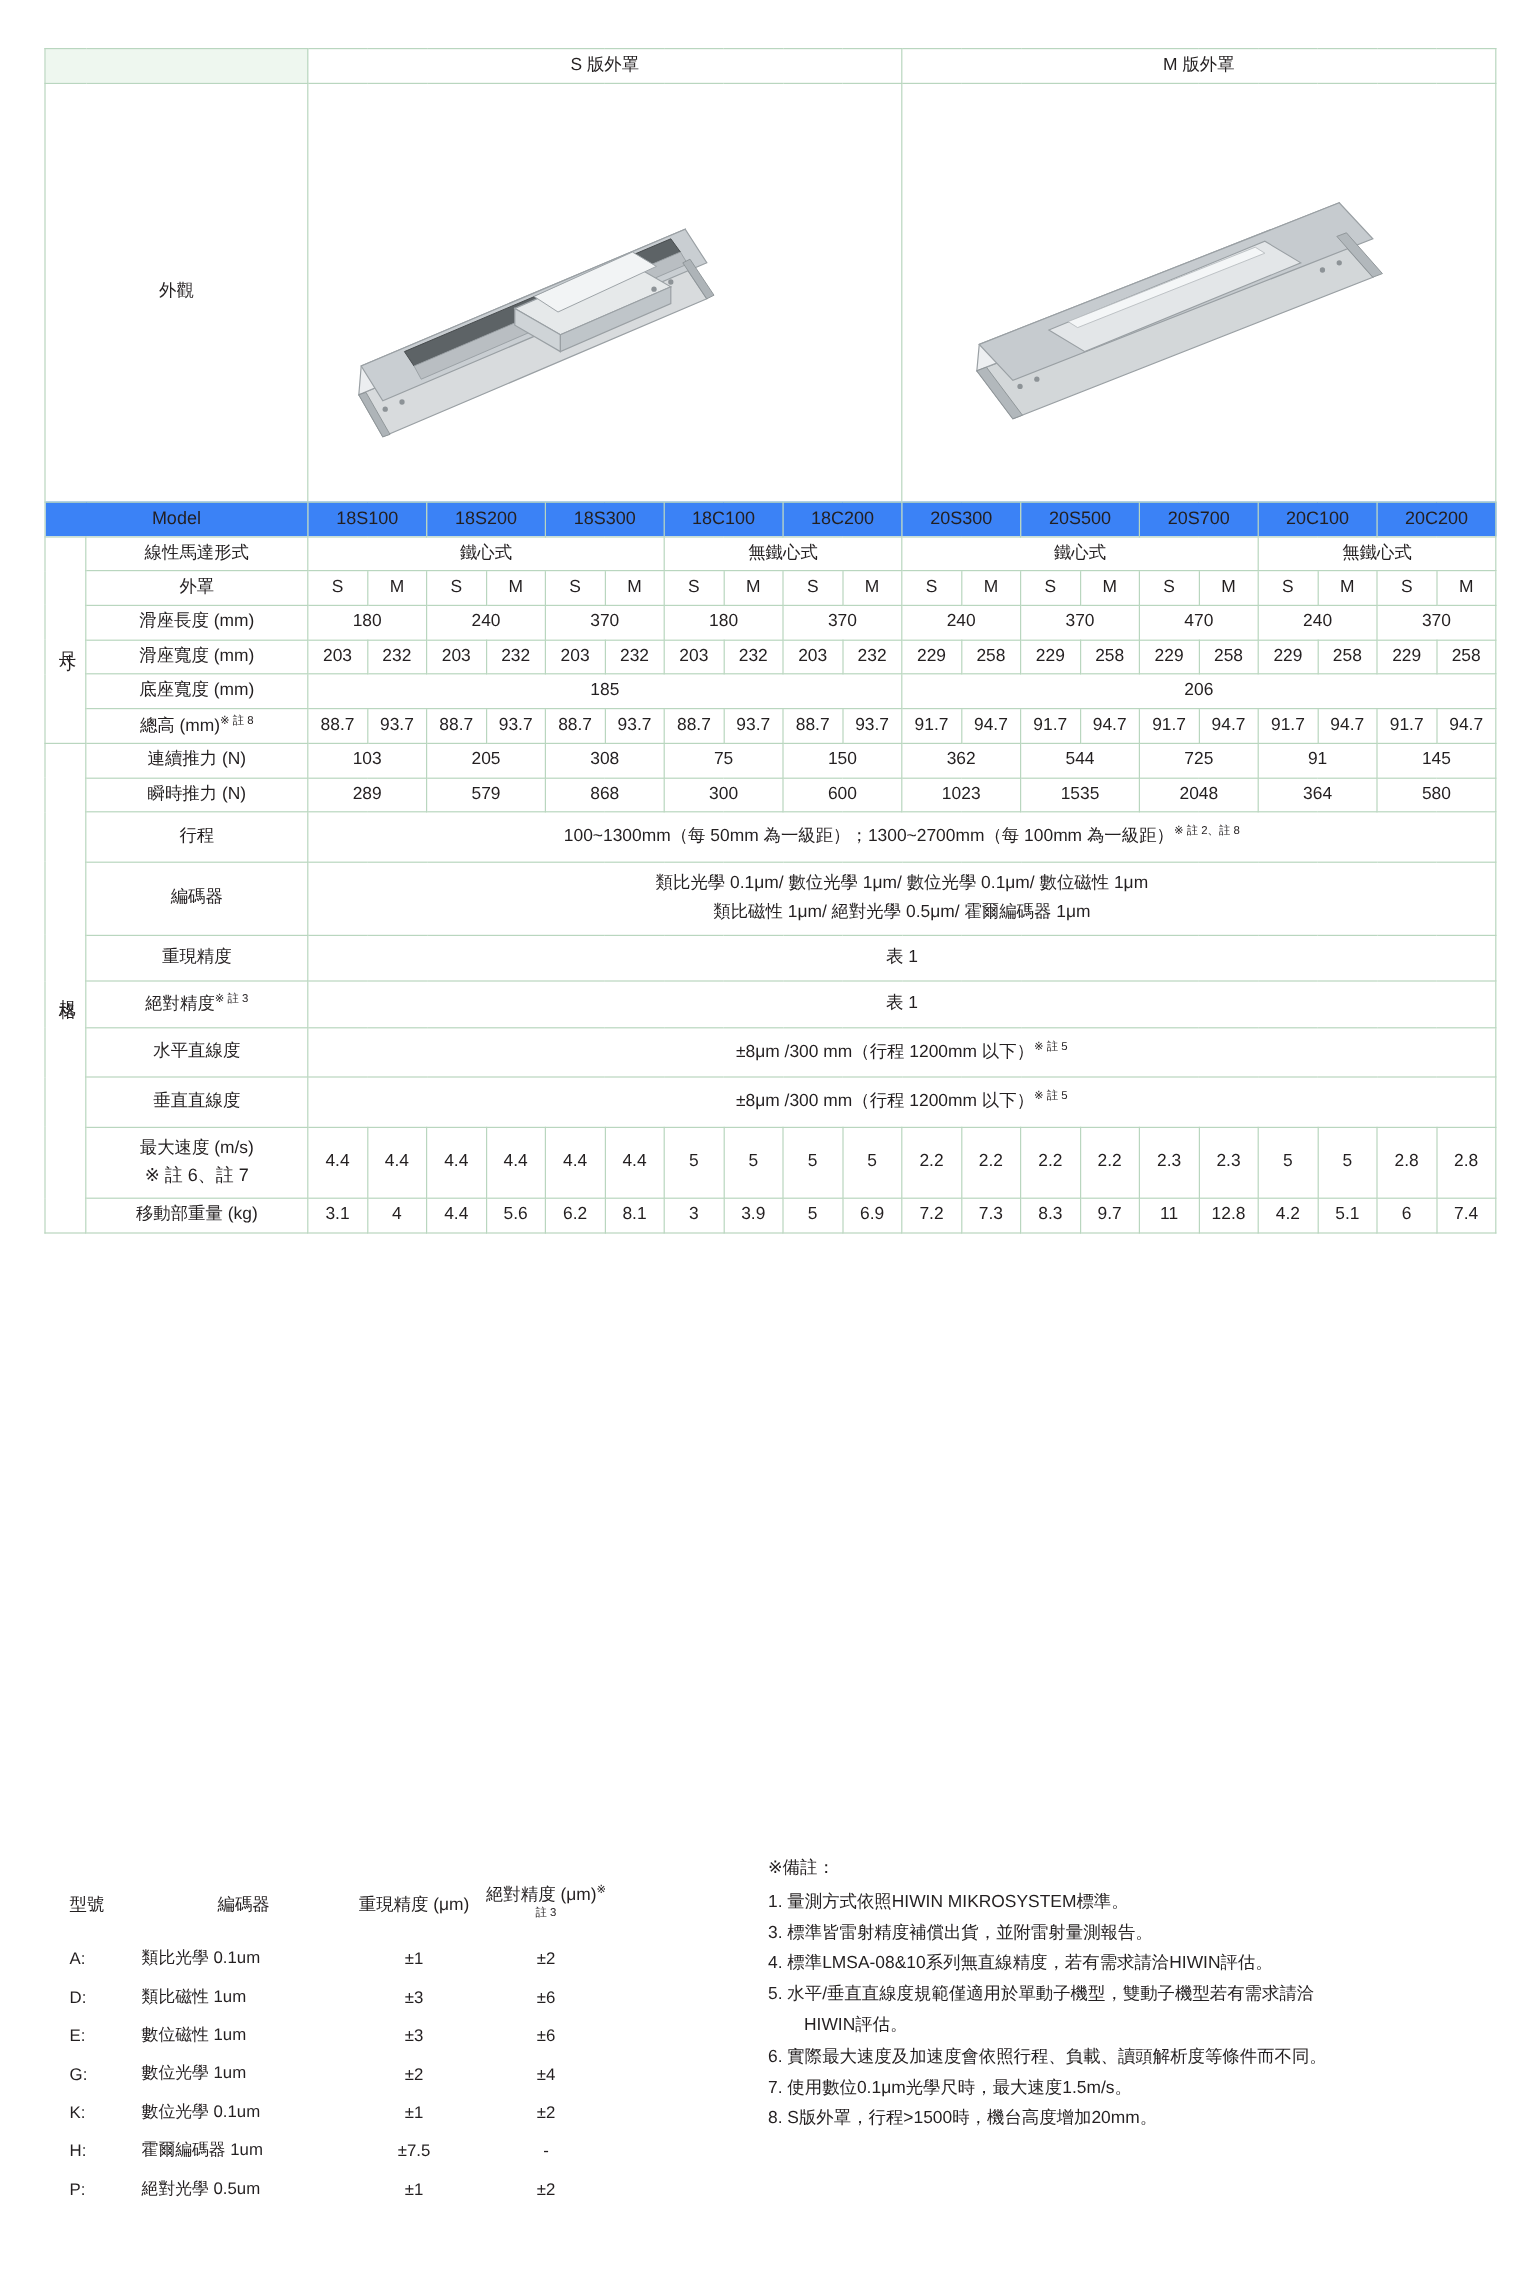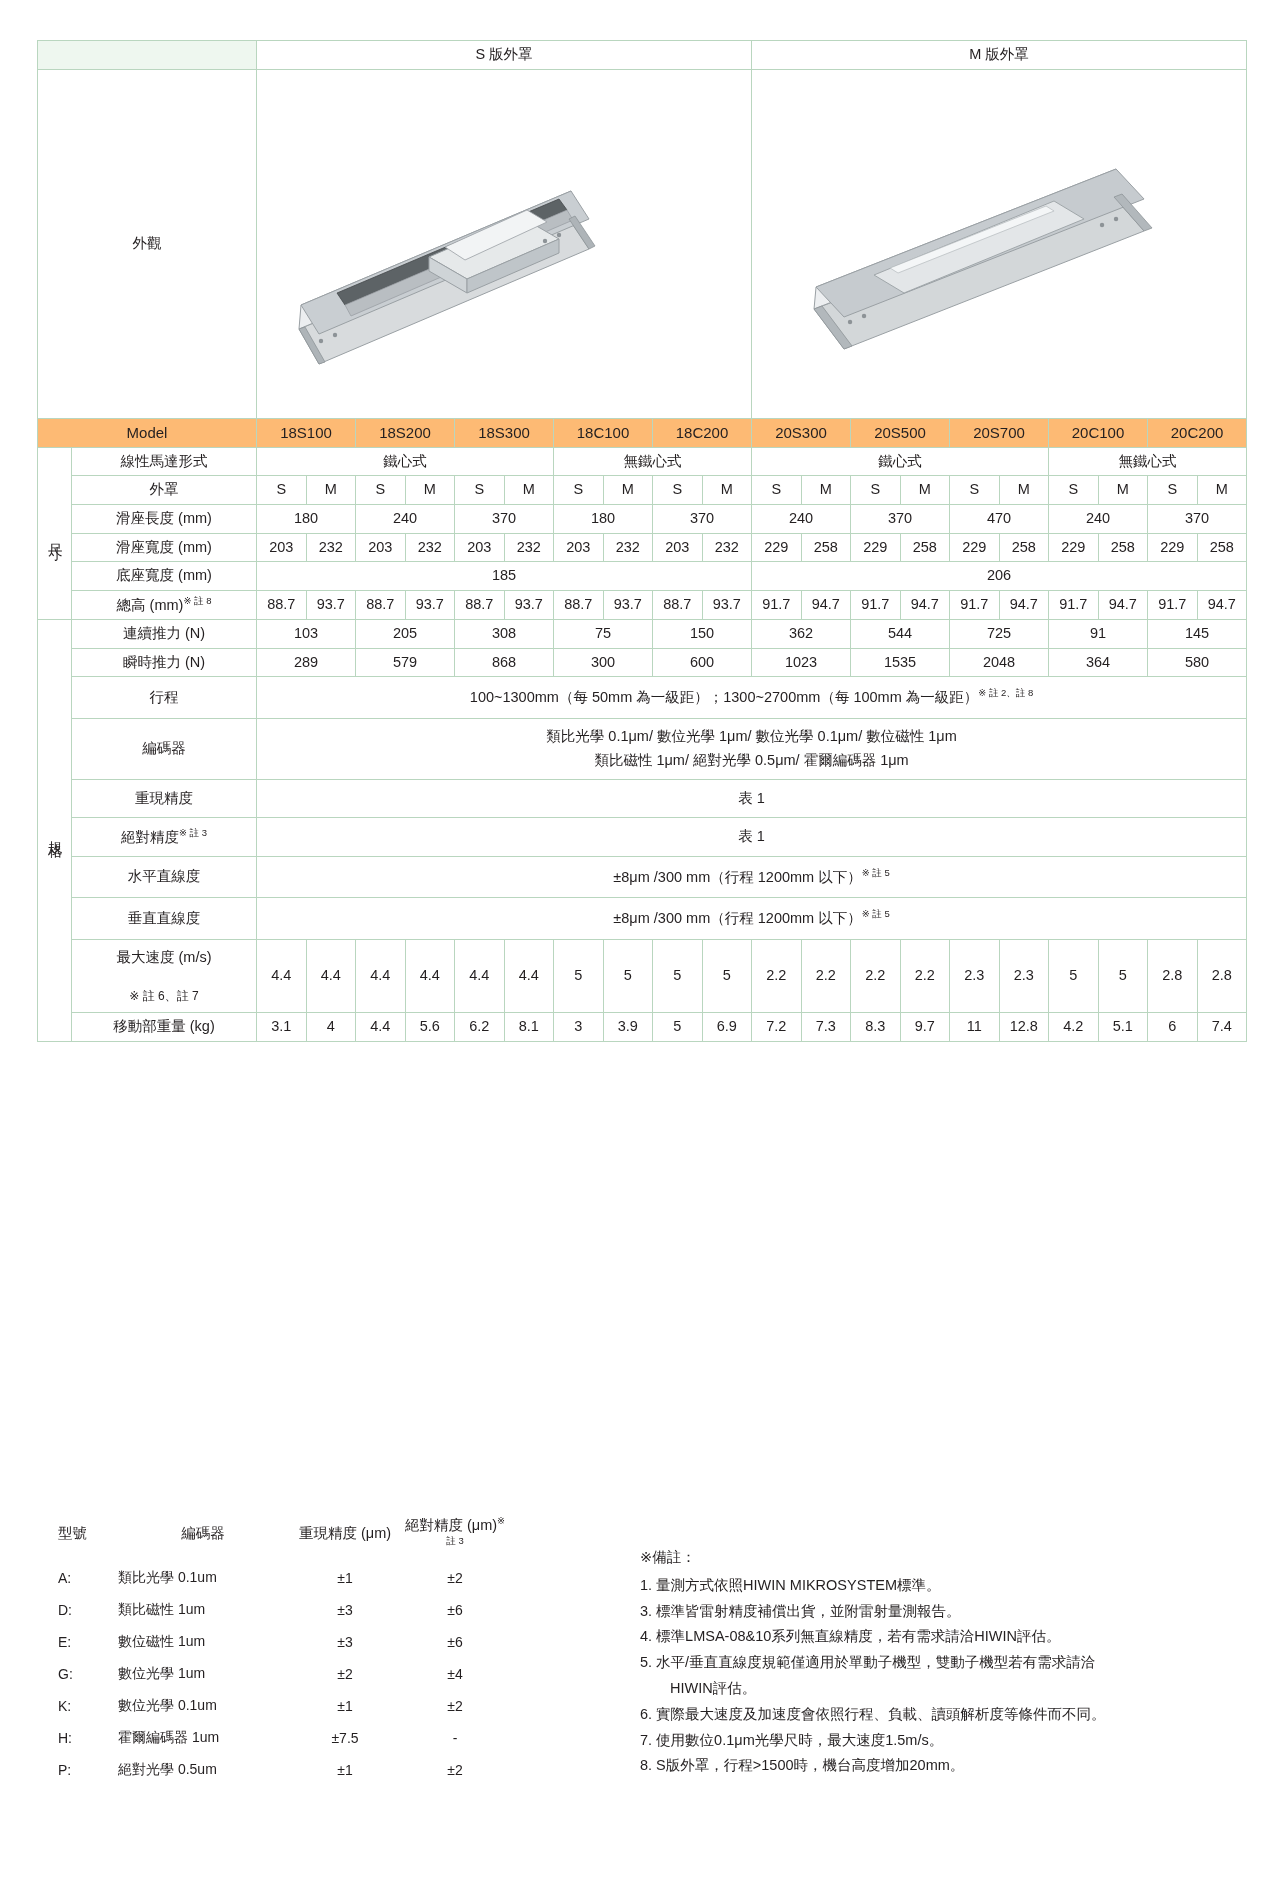--- a/index.html
+++ b/index.html
@@ -25,30 +25,30 @@
     background:#ffffff;
   }
   .hdr{background:#e7f3e9;font-size:16px;}
   .lbl{background:#eef7ef;font-size:16px;}
   .rowlab{background:#eef7ef;font-size:16px;width:34px;letter-spacing:2px;}
   .vert{
     writing-mode:vertical-rl;text-orientation:upright;
     display:inline-block;letter-spacing:3px;
   }
   .imgcell{height:340px;background:#ffffff;padding:0;}
-  .modelrow td{background:#fdba74;font-size:15px;}
+  .modelrow td{background:#3b82f6;font-size:15px;}
   .small-note{font-size:9.5px;vertical-align:super;}
 
   
   .draw{position:relative;width:100%;height:330px;}
   .cap{font-size:17px;}
 
   
   .enc{
-    position:absolute;left:40px;top:1508px;width:470px;table-layout:fixed;
+    position:absolute;left:40px;top:1562px;width:470px;table-layout:fixed;
   }
   .enc td,.enc th{
     border:none;font-size:14px;padding:7px 2px;text-align:center;color:#231f20;
     background:transparent;
   }
   .enc thead th{font-size:14.5px;padding-bottom:9px;font-weight:normal;}
   .enc .code{text-align:left;padding-left:18px;width:56px;}
   .enc .nm{text-align:left;width:170px;}
 
   .remarks{
@@ -318,21 +318,21 @@
       <tr>
         <td class="lbl">垂直直線度</td>
         <td colspan="20" style="padding:10px 4px;">
           <span>±8μm /300 mm（行程 1200mm 以下）</span><span class="small-note">※ 註 5</span>
         </td>
       </tr>
 
       <tr>
         <td class="lbl" style="padding:8px 4px;">
           <div>最大速度 (m/s)</div>
-          <div style="font-size:12px;margin-top:21px;">※ 註 6、註 7</div>
+          <div style="font-size:15px;margin-top:3px;">※ 註 6、註 7</div>
         </td>
         <td>4.4</td>
         <td>4.4</td>
         <td>4.4</td>
         <td>4.4</td>
         <td>4.4</td>
         <td>4.4</td>
         <td>5</td>
         <td>5</td>
         <td>5</td>

